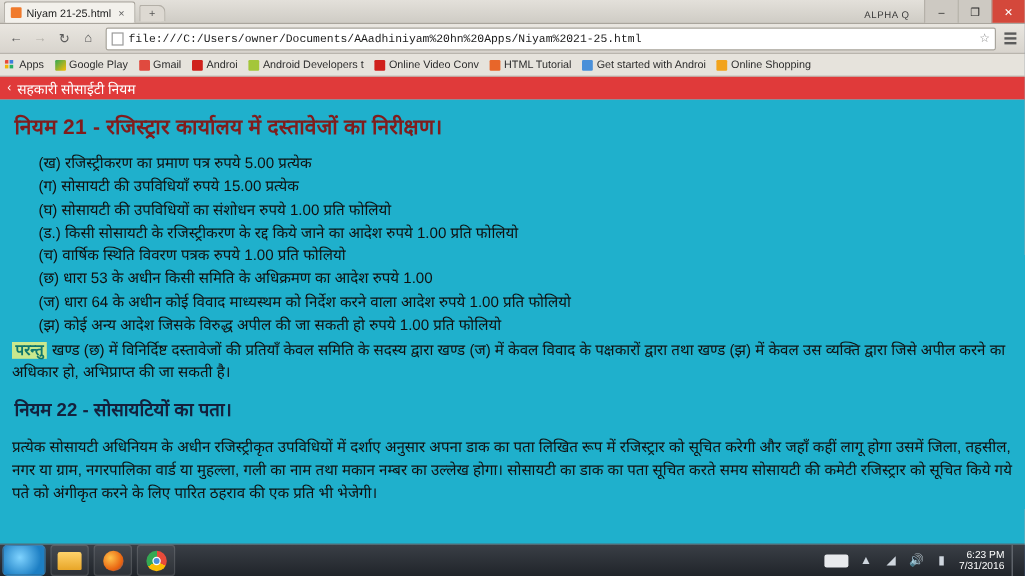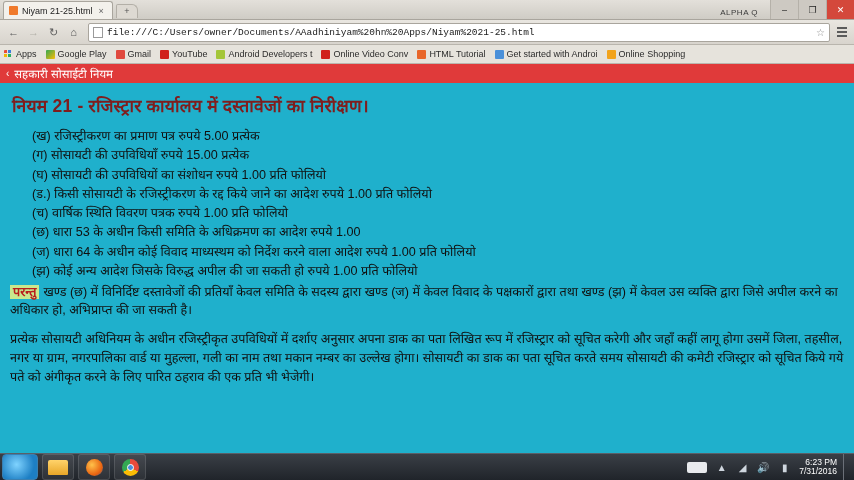--- a/index.html
+++ b/index.html
@@ -266,21 +266,21 @@
     padding-left: 22px;
     margin-bottom: 1px;
   }
   .note {
     font-size: 12.6px;
     line-height: 1.42;
     color: #101010;
     margin: 4px 0 10px 0;
   }
   .note .tag {
-    color: #b91c1c;
+    color: #0f766e;
     font-weight: bold;
     background: #c9e88d;
     padding: 0 3px;
     margin-right: 4px;
   }
   .rule-title-2 {
     font-size: 15.5px;
     font-weight: bold;
     color: #14213d;
     margin: 6px 0 12px 2px;
@@ -432,21 +432,21 @@
       <div class="bm">
         <span class="bmico ico-gplay"></span>
         <span>Google Play</span>
       </div>
       <div class="bm">
         <span class="bmico ico-gmail"></span>
         <span>Gmail</span>
       </div>
       <div class="bm">
         <span class="bmico ico-youtube"></span>
-        <span>YouTube</span>
+        <span>Androi</span>
       </div>
       <div class="bm">
         <span class="bmico ico-android"></span>
         <span>Android Developers t</span>
       </div>
       <div class="bm">
         <span class="bmico ico-ytchan"></span>
         <span>Online Video Conv</span>
       </div>
       <div class="bm">
@@ -474,20 +474,21 @@
         <li>(ख) रजिस्ट्रीकरण का प्रमाण पत्र रुपये 5.00 प्रत्येक</li>
         <li>(ग) सोसायटी की उपविधियाँ रुपये 15.00 प्रत्येक</li>
         <li>(घ) सोसायटी की उपविधियों का संशोधन रुपये 1.00 प्रति फोलियो</li>
         <li>(ड.) किसी सोसायटी के रजिस्ट्रीकरण के रद्द किये जाने का आदेश रुपये 1.00 प्रति फोलियो</li>
         <li>(च) वार्षिक स्थिति विवरण पत्रक रुपये 1.00 प्रति फोलियो</li>
         <li>(छ) धारा 53 के अधीन किसी समिति के अधिक्रमण का आदेश रुपये 1.00</li>
         <li>(ज) धारा 64 के अधीन कोई विवाद माध्यस्थम को निर्देश करने वाला आदेश रुपये 1.00 प्रति फोलियो</li>
         <li>(झ) कोई अन्य आदेश जिसके विरुद्ध अपील की जा सकती हो रुपये 1.00 प्रति फोलियो</li>
       </ul>
       <p class="note"><span class="tag">परन्तु</span><span>खण्ड (छ) में विनिर्दिष्ट दस्तावेजों की प्रतियाँ केवल समिति के सदस्य द्वारा खण्ड (ज) में केवल विवाद के पक्षकारों द्वारा तथा खण्ड (झ) में केवल उस व्यक्ति द्वारा जिसे अपील करने का अधिकार हो, अभिप्राप्त की जा सकती है।</span></p>
+      <div class="rule-title-2">नियम 22 - सोसायटियों का पता।</div>
       <p class="para-bottom">प्रत्येक सोसायटी अधिनियम के अधीन रजिस्ट्रीकृत उपविधियों में दर्शाए अनुसार अपना डाक का पता लिखित रूप में रजिस्ट्रार को सूचित करेगी और जहाँ कहीं लागू होगा उसमें जिला, तहसील, नगर या ग्राम, नगरपालिका वार्ड या मुहल्ला, गली का नाम तथा मकान नम्बर का उल्लेख होगा। सोसायटी का डाक का पता सूचित करते समय सोसायटी की कमेटी रजिस्ट्रार को सूचित किये गये पते को अंगीकृत करने के लिए पारित ठहराव की एक प्रति भी भेजेगी।</p>
     </div>
   </div>
 
   <div class="taskbar">
     <div class="start-orb"></div>
     <div class="tb-item">
       <span class="tb-explorer"></span>
     </div>
     <div class="tb-item">

